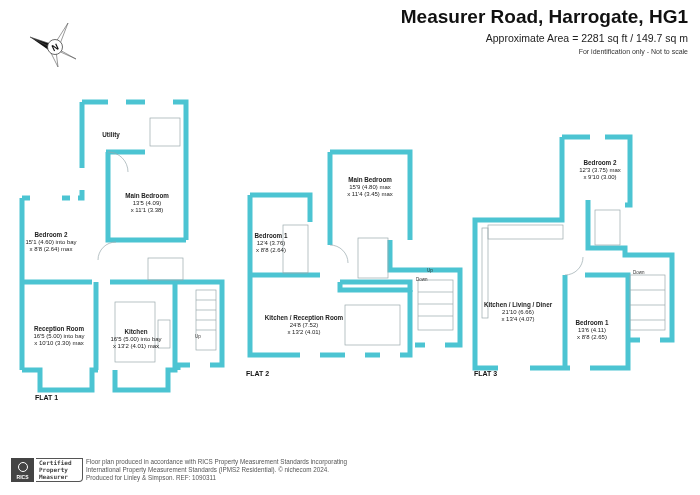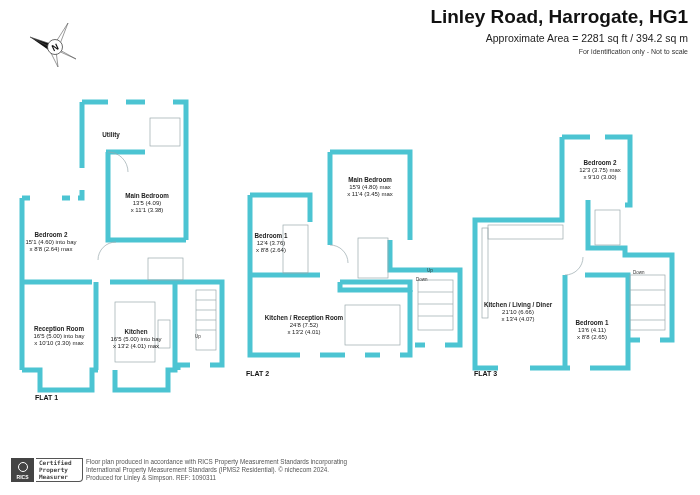--- a/index.html
+++ b/index.html
@@ -15,22 +15,22 @@
   .stair{position:absolute;font-size:4.5px;color:#333;}
   .rics-box{position:absolute;left:11px;top:458px;width:23px;height:24px;background:#444;color:#fff;font-size:5px;text-align:center;font-weight:bold;}
   .rics-box span{position:absolute;bottom:2px;left:0;right:0;}
   .rics-circle{position:absolute;left:7px;top:4px;width:8px;height:8px;border:1px solid #fff;border-radius:50%;}
   .cert{position:absolute;left:36px;top:458px;width:43px;height:22px;border:1px solid #555;border-left:none;border-radius:0 0 4px 0;font-family:"DejaVu Sans Mono",monospace;font-size:6px;line-height:7px;color:#444;padding-left:3px;font-weight:bold;}
   .footer-text{position:absolute;left:86px;top:458px;font-size:6.3px;line-height:8.2px;color:#555;}
 </style>
 </head>
 <body>
 
-<div class="title">Linley Road, Harrogate, HG1</div>
-<div class="area">Approximate Area = 2281 sq ft / 394.2 sq m</div>
+<div class="title">Measurer Road, Harrogate, HG1</div>
+<div class="area">Approximate Area = 2281 sq ft / 149.7 sq m</div>
 <div class="note">For identification only - Not to scale</div>
 
 <svg class="compass" viewBox="0 0 50 55">
   <polygon points="2,22 26,30 22,36" fill="#111"></polygon>
   <polygon points="26,30 40,8 30,34" fill="none" stroke="#555" stroke-width="0.6"></polygon>
   <polygon points="26,34 48,44 30,34" fill="none" stroke="#555" stroke-width="0.6"></polygon>
   <polygon points="22,36 30,52 28,36" fill="none" stroke="#555" stroke-width="0.6"></polygon>
   <polygon points="2,22 26,30 26,34" fill="none" stroke="#555" stroke-width="0.6"></polygon>
   <circle cx="27" cy="32" r="7.5" fill="#fff" stroke="#444" stroke-width="0.8"></circle>
   <text x="27" y="35.5" font-size="9" font-weight="bold" text-anchor="middle" fill="#111" transform="rotate(-25 27 32)" font-family="Liberation Sans, sans-serif">N</text>

